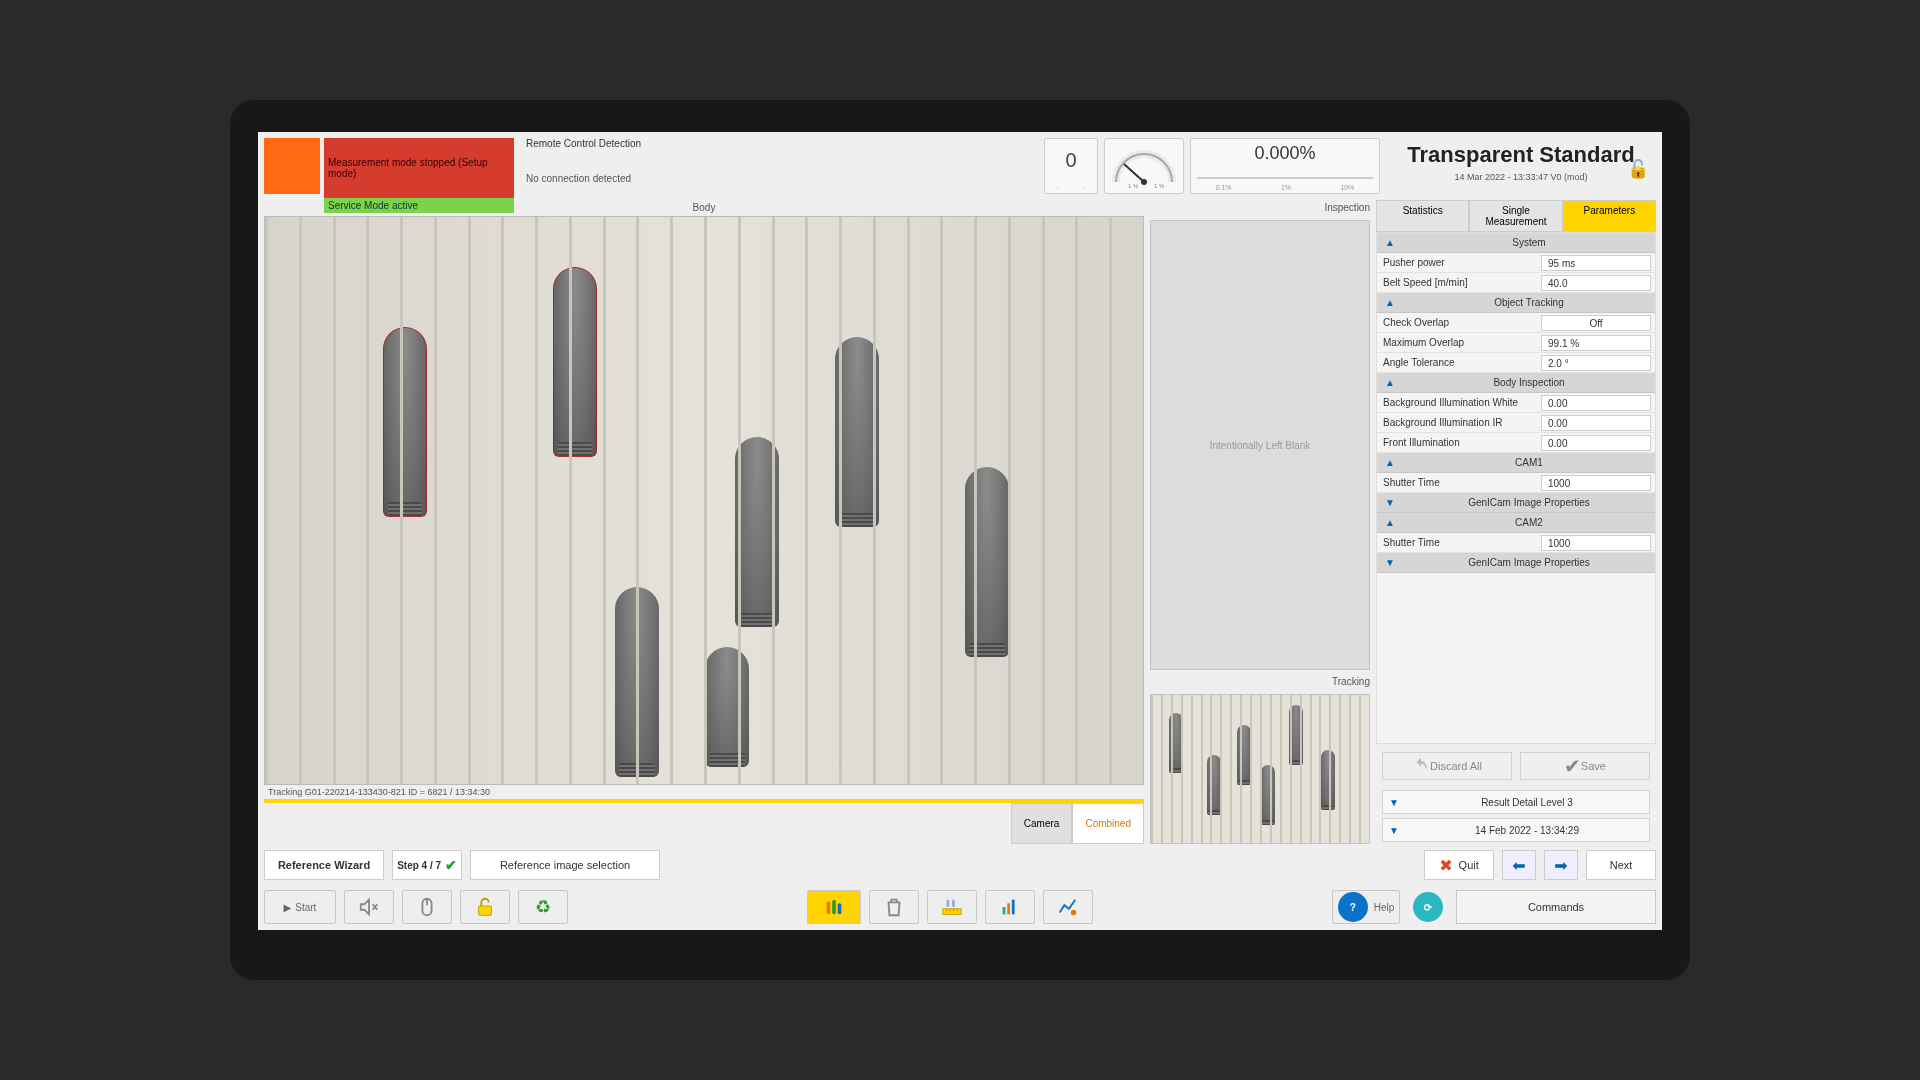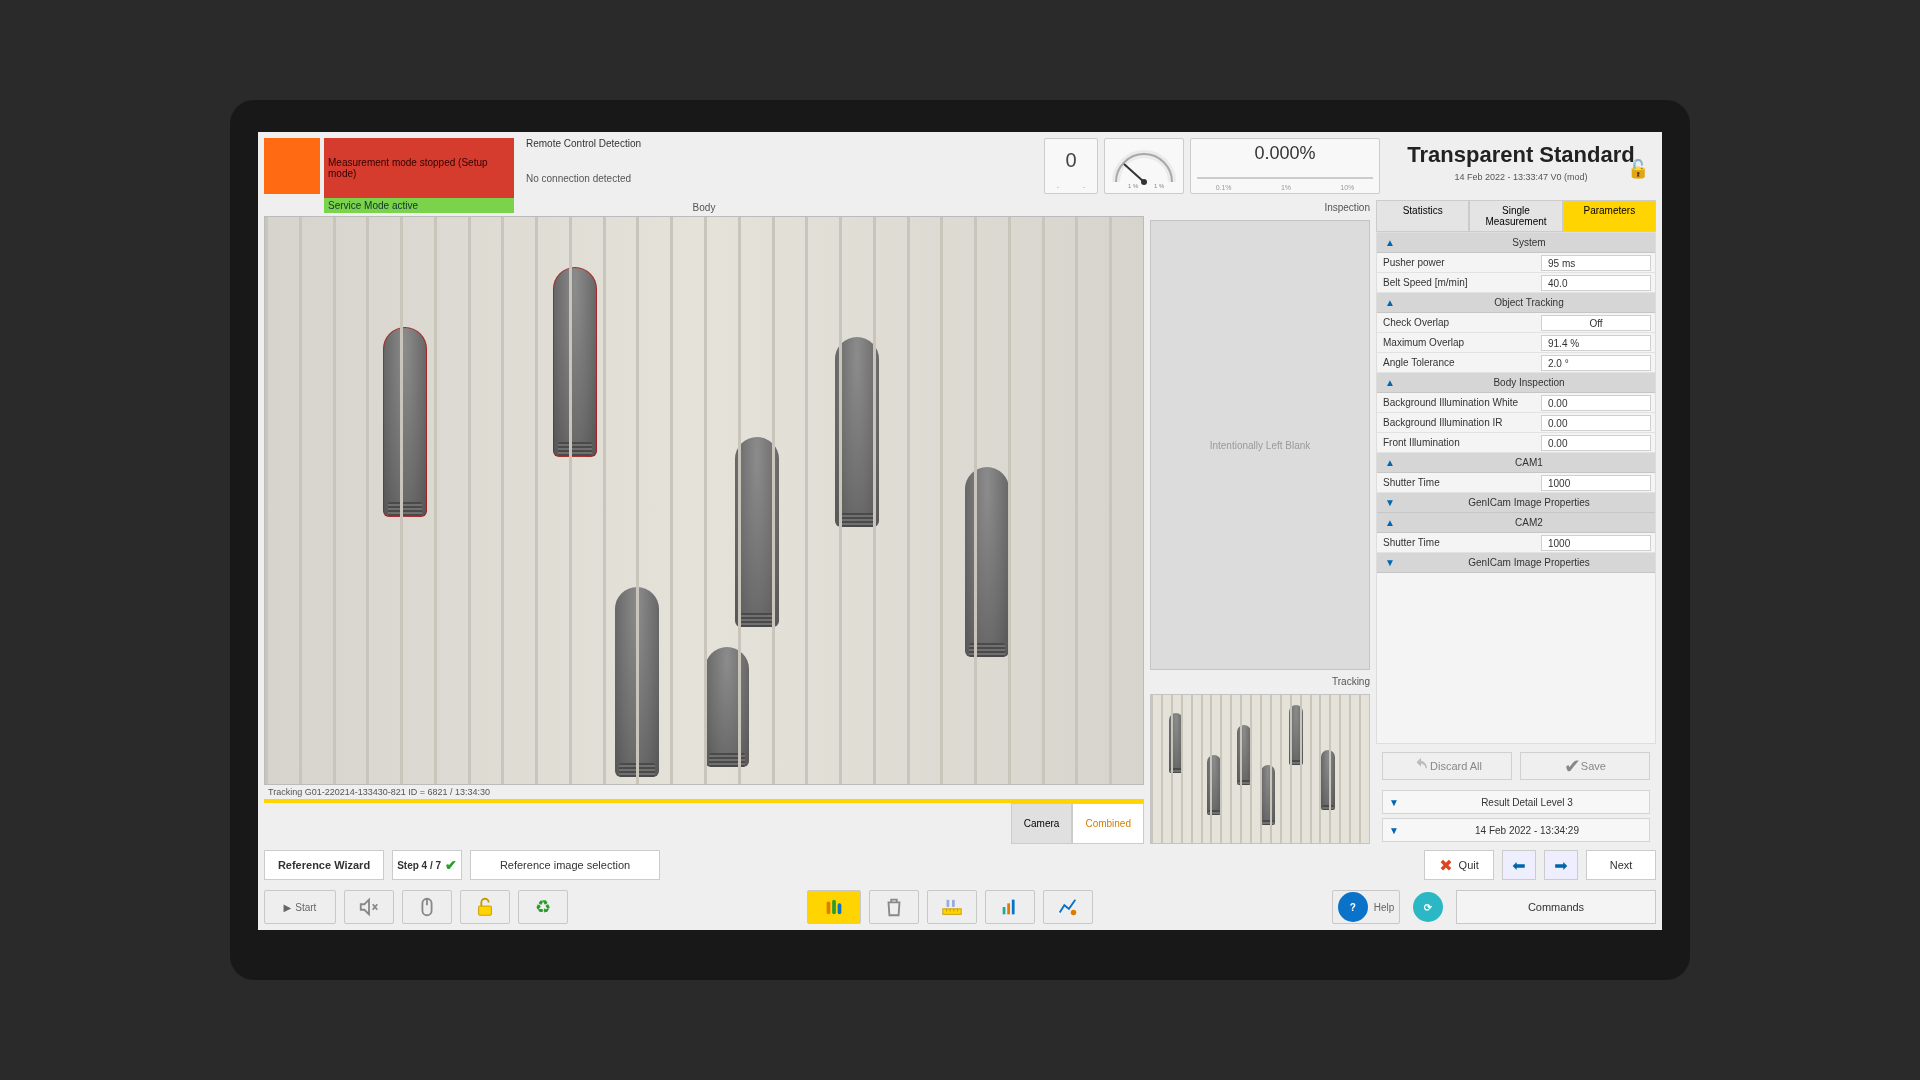--- a/index.html
+++ b/index.html
@@ -151,21 +151,21 @@
         <div class="bar"></div>
         <div class="scale">
           <span>0.1%</span>
           <span>1%</span>
           <span>10%</span>
         </div>
       </div>
     </div>
     <div class="top-right">
       <div class="title">Transparent Standard</div>
-      <div class="tstamp">14 Feb 2022 - 13:33:47  V0 (mod)</div>
+      <div class="tstamp">14 Mar 2022 - 13:33:47  V0 (mod)</div>
       <div class="lock-ic">🔓</div>
     </div>
   </div>
 
   <div class="middle">
     <div class="col-main">
       <div class="panel-label">Body</div>
       <div class="img-area">
         <div class="rails">
           
@@ -276,21 +276,21 @@
         <div class="sec-hdr">
               <span class="chev">▲</span>
               <span class="lab">Object Tracking</span>
             </div>
         <div class="pr">
               <span class="k">Check Overlap</span>
               <span class="v center">Off</span>
             </div>
         <div class="pr">
               <span class="k">Maximum Overlap</span>
-              <span class="v">91.4 %</span>
+              <span class="v">99.1 %</span>
             </div>
         <div class="pr">
               <span class="k">Angle Tolerance</span>
               <span class="v">2.0 °</span>
             </div>
 
         <div class="sec-hdr">
               <span class="chev">▲</span>
               <span class="lab">Body Inspection</span>
             </div>

